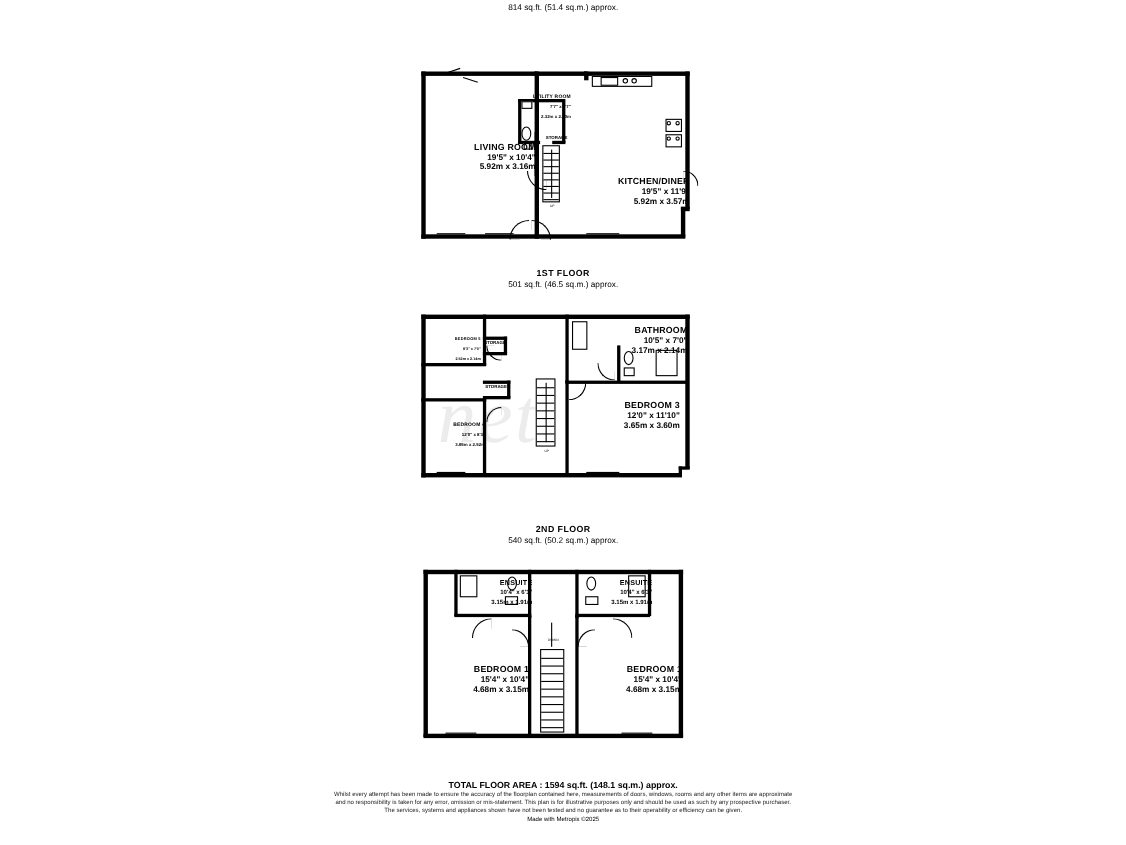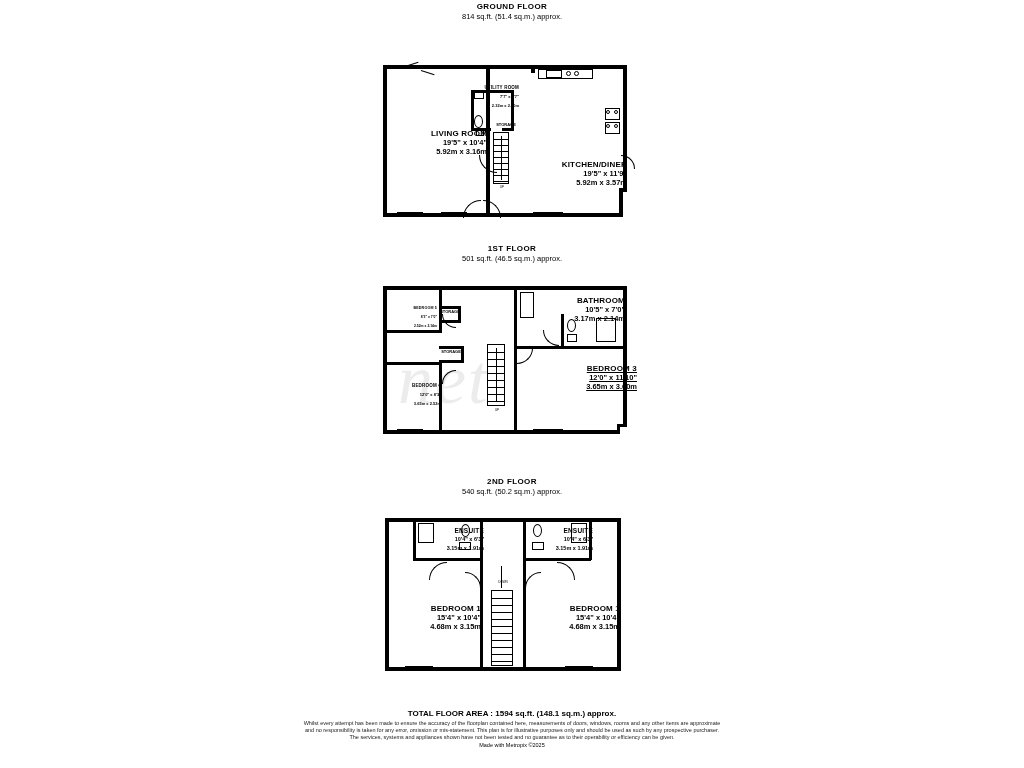--- a/index.html
+++ b/index.html
@@ -158,21 +158,20 @@
     font-size: 5.5px;
     line-height: 8px;
   }
 </style>
 </head>
 <body>
 
 <div class="page">
 
   <div class="section-head" style="top:2px;">
-    <div class="title">GROUND FLOOR</div>
     <div class="sub">814 sq.ft. (51.4 sq.m.) approx.</div>
   </div>
 
   <div class="floor" id="ground" style="left:383px; top:60px; width:250px; height:160px;">
 
     <div class="wall" style="left:0; top:5px; width:4px; height:152px;"></div>
     <div class="wall" style="left:0; top:5px; width:105px; height:3.5px;"></div>
     <div class="wall" style="left:103px; top:5px; width:3.5px; height:95px;"></div>
     <div class="wall" style="left:103px; top:5px; width:47px; height:3.5px;"></div>
     <div class="wall" style="left:148px; top:5px; width:3.5px; height:8px;"></div>
@@ -310,21 +309,21 @@
     <div class="arc" style="left:59px; top:86px; width:14px; height:14px; border-radius:100% 0 0 0; border-bottom:none; border-right:none;"></div>
     <div class="arc" style="left:134px; top:64px; width:16px; height:16px; border-radius:0 0 100% 0; border-top:none; border-left:none;"></div>
     <div class="arc" style="left:160px; top:46px; width:16px; height:16px; border-radius:0 0 0 100%; border-top:none; border-right:none;"></div>
 
     <div class="room-label" style="left:132px; top:12px; width:110px;">
       <div class="nm">BATHROOM</div>
       <div class="d1">10'5"  x 7'0"</div>
       <div class="d2">3.17m  x 2.14m</div>
     </div>
 
-    <div class="room-label" style="left:148px; top:80px; width:106px;text-decoration:underline;">
+    <div class="room-label" style="left:129px; top:80px; width:106px;">
       <div class="nm">BEDROOM 3</div>
       <div class="d1">12'0"  x 11'10"</div>
       <div class="d2">3.65m  x 3.60m</div>
     </div>
 
     <div class="room-label small" style="left:0px; top:97px; width:58px;">
       <div class="nm">BEDROOM 4</div>
       <div class="d1">12'0"  x 8'3"</div>
       <div class="d2">3.65m  x 2.52m</div>
     </div>

